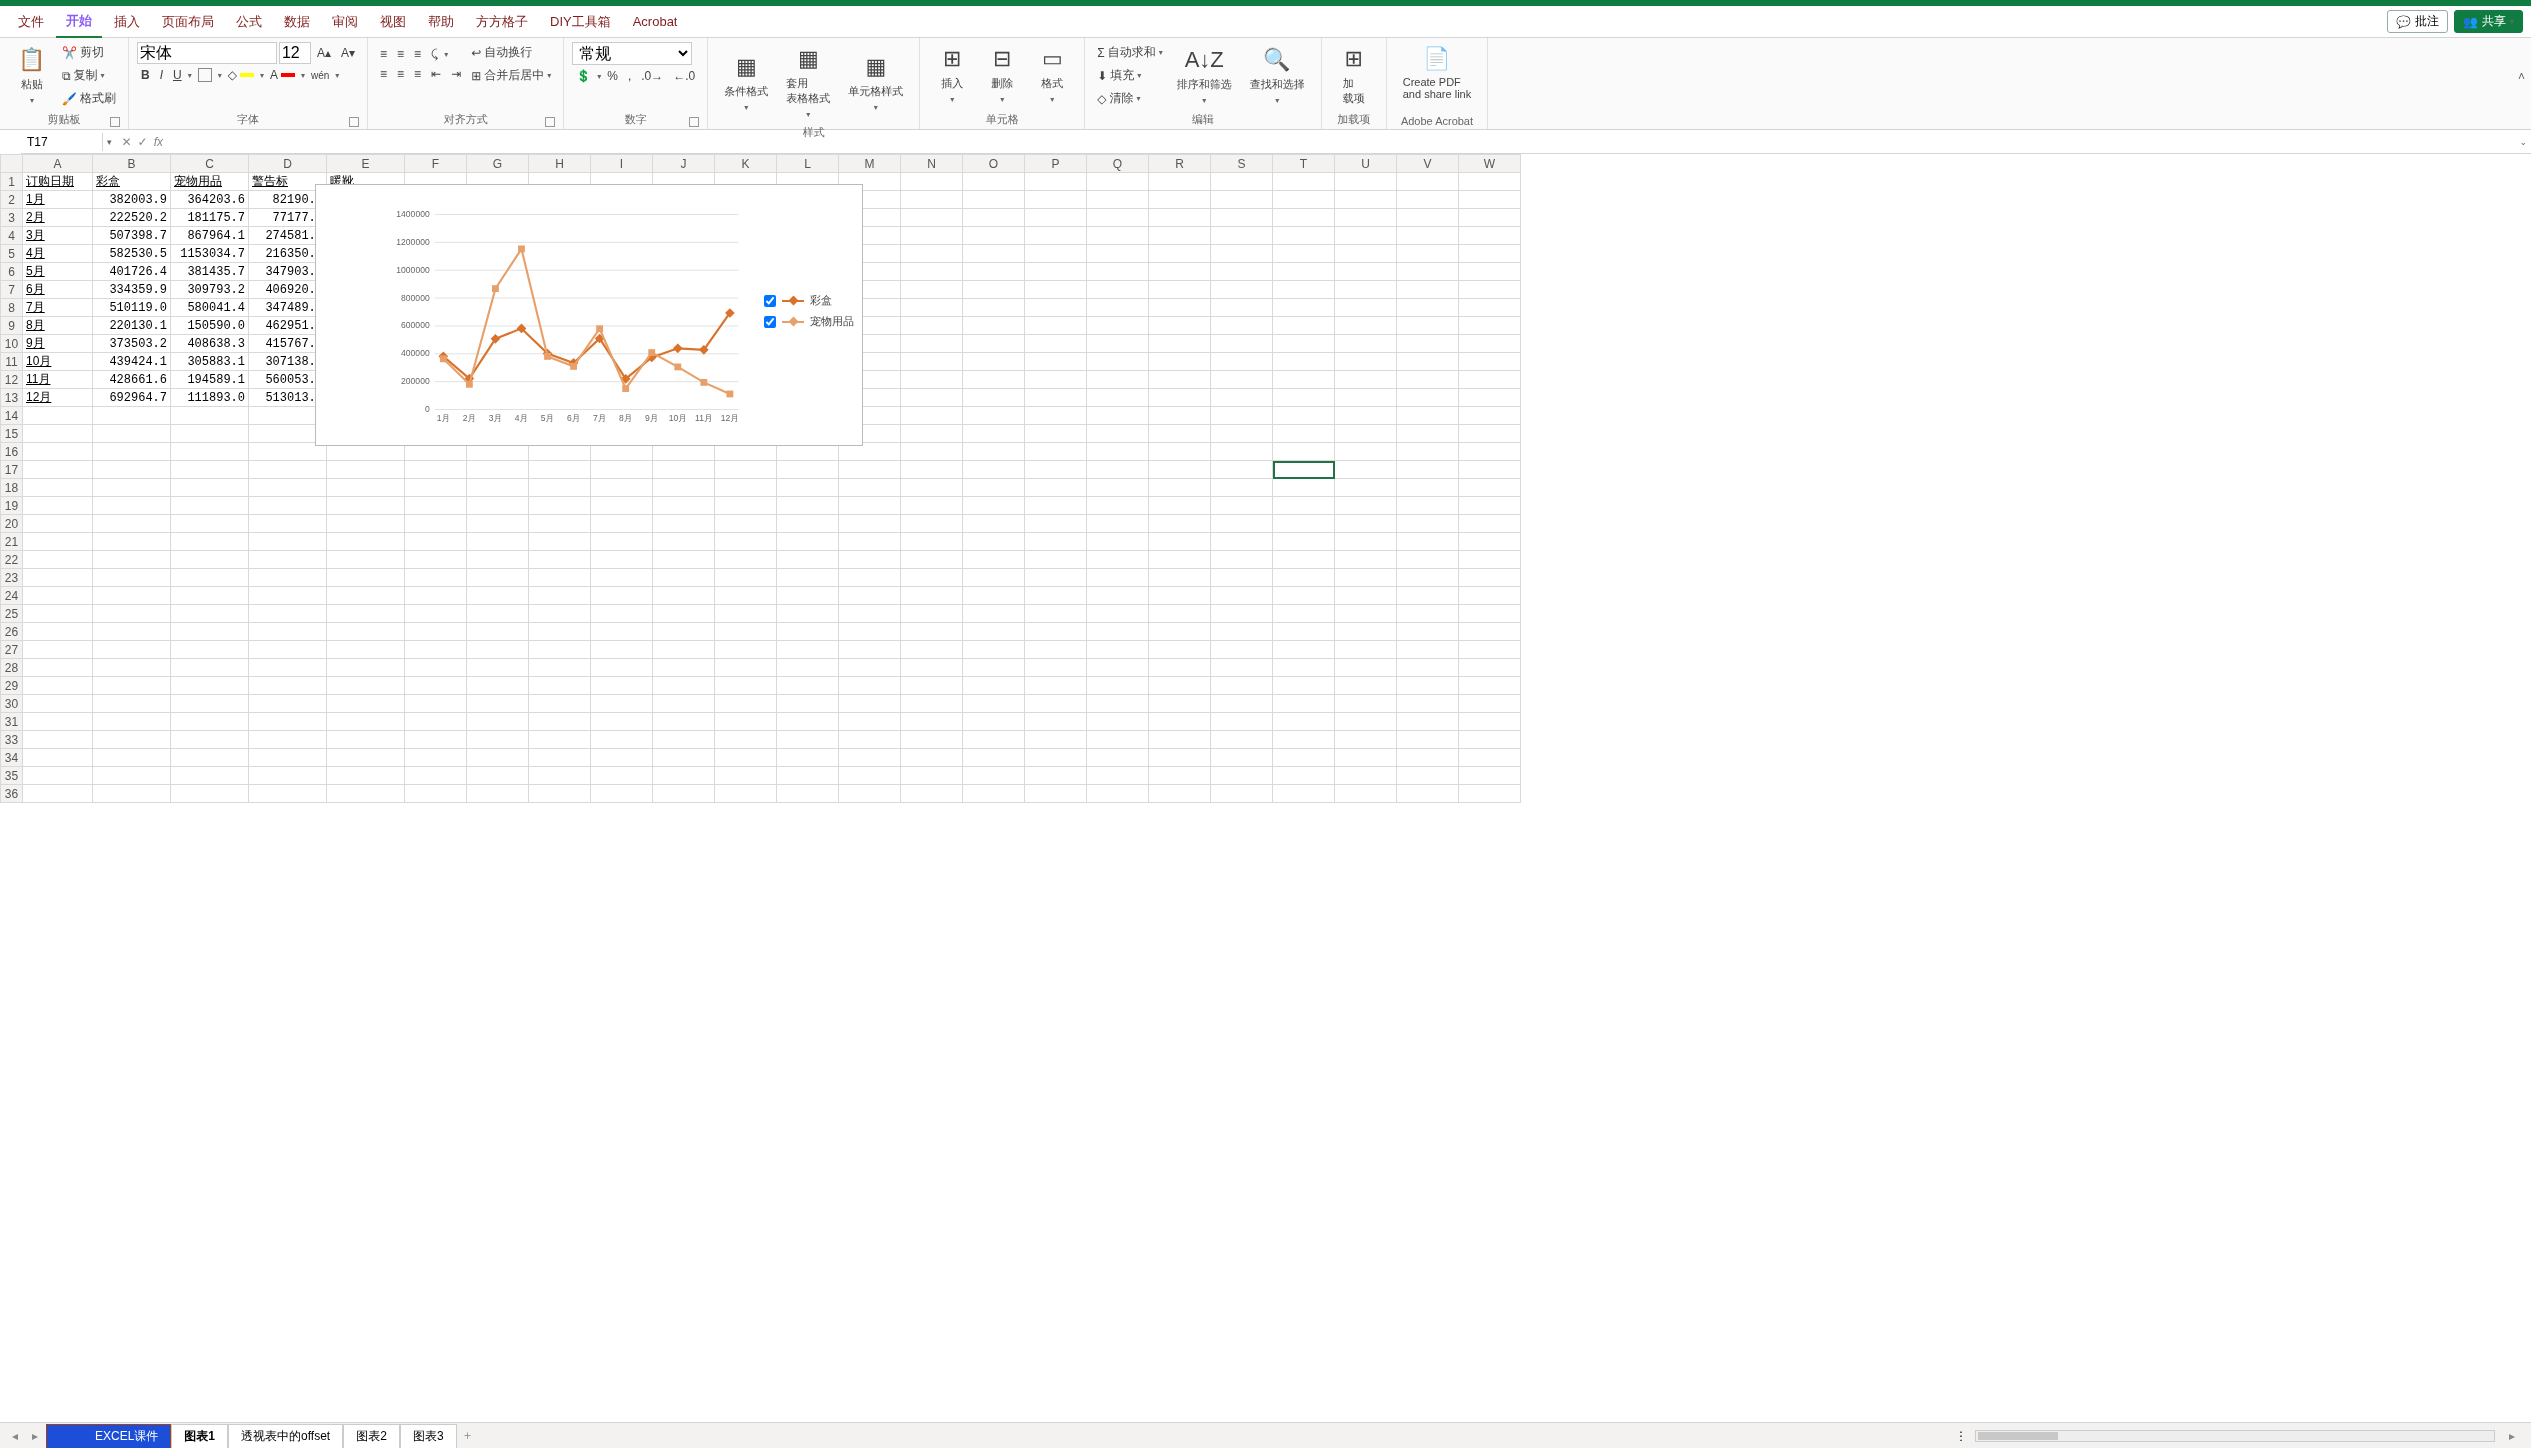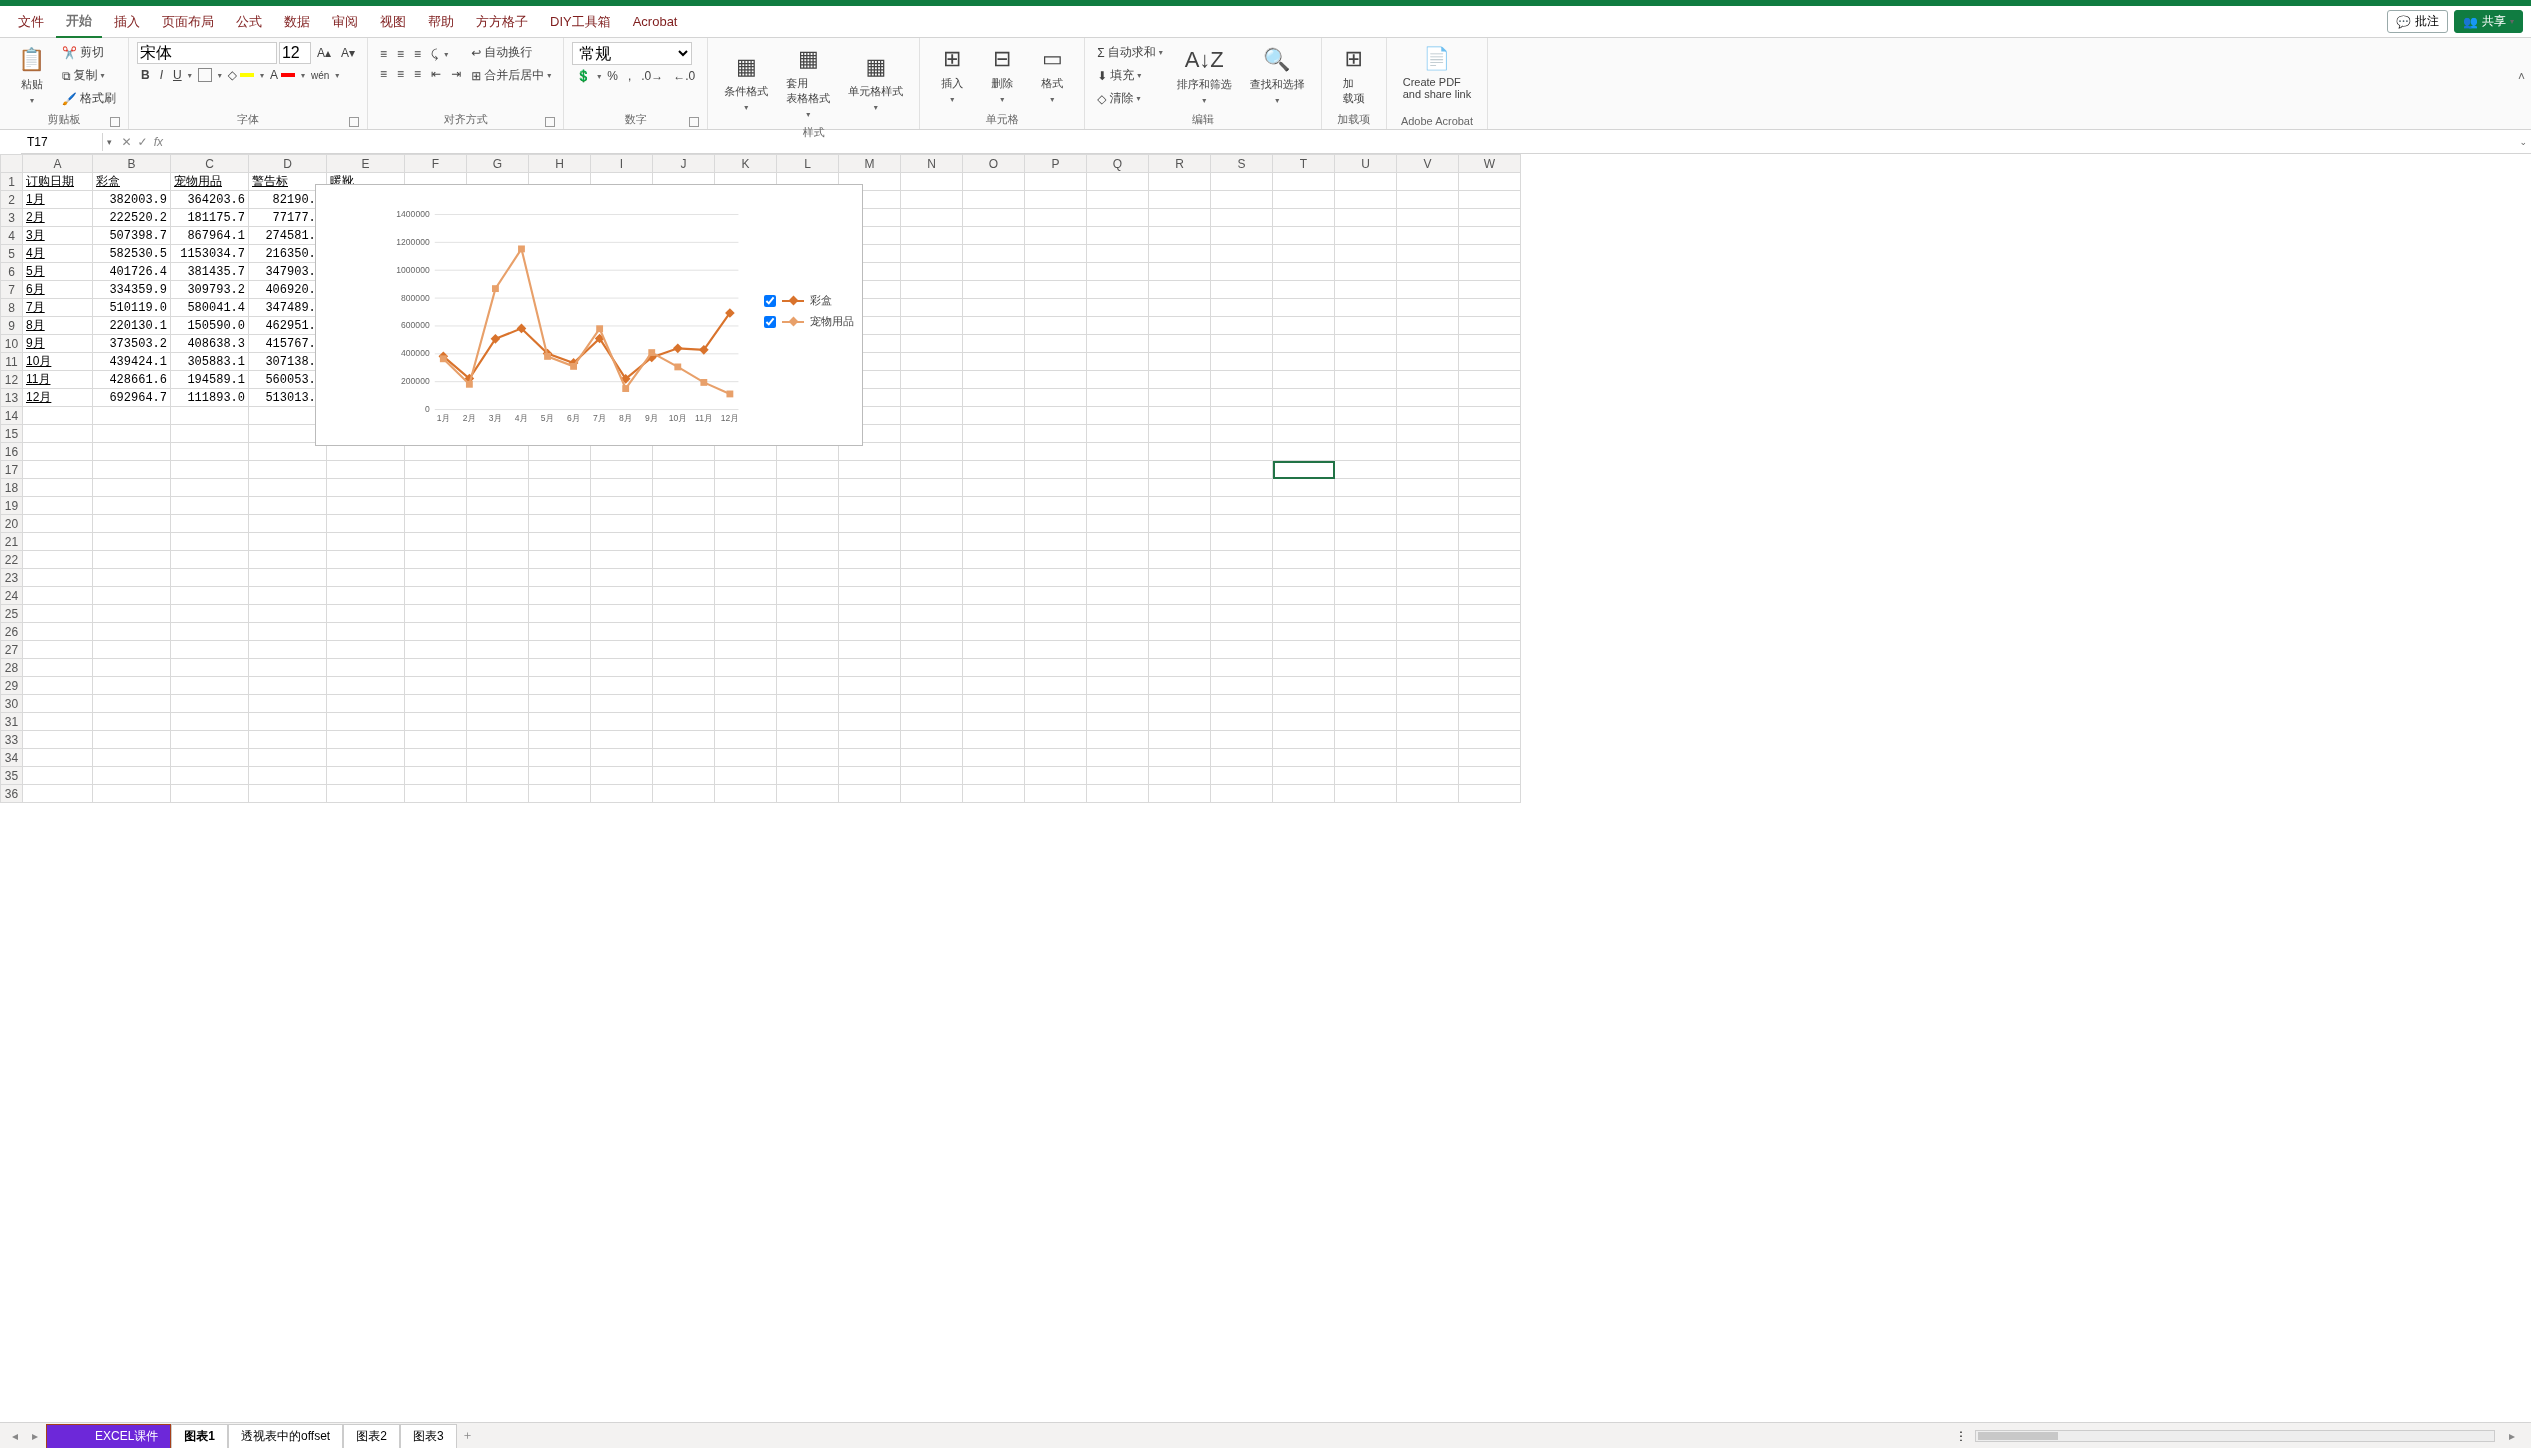--- a/index.html
+++ b/index.html
@@ -2,21 +2,21 @@
 <html><head>
 <meta charset="utf-8">
 <style>
 * { margin: 0; padding: 0; box-sizing: border-box; font-family: "Microsoft YaHei", "Segoe UI", sans-serif; }
 body { background: #fff; font-size: 12px; overflow: hidden; }
 
 .titlebar { height: 6px; background: #107c41; }
 
 .tabs { display: flex; align-items: center; height: 32px; border-bottom: 1px solid #d4d4d4; padding: 0 8px; gap: 2px; background:#fff;}
 .tab { padding: 6px 10px; color: #7f1d1d; cursor: pointer; font-size: 13px; }
-.tab.active { color: #737373; border-bottom: 2px solid #1a7f37; font-weight:600;}
+.tab.active { color: #8b5cf6; border-bottom: 2px solid #1a7f37; font-weight:600;}
 .tabs-right { margin-left: auto; display: flex; gap: 6px; align-items:center;}
 .pill { border:1px solid #9aa; border-radius:3px; padding:2px 8px; font-size:12px; display:flex; align-items:center; gap:4px;}
 .pill.green{ background:#107c41; color:#fff; border-color:#107c41;}
 
 .ribbon { display: flex; height: 92px; border-bottom: 1px solid #d4d4d4; background: #fafafa; }
 .group { border-right: 1px solid #e1e1e1; padding: 4px 8px 0 8px; display:flex; flex-direction:column; justify-content:space-between;}
 .group-label { text-align: center; font-size: 11px; color: #666; padding: 2px 0; position:relative;}
 .dlg-launcher{ position:absolute; right:0; bottom:2px; width:10px; height:10px; border:1px solid #999; font-size:7px;}
 .row { display: flex; align-items: center; gap: 2px; }
 .col { display:flex; flex-direction:column; gap:2px;}
@@ -52,21 +52,21 @@
 .legend-row{ display:flex; align-items:center; gap:6px; margin-bottom:6px;}
 .legend-row input{ width:12px; height:12px;}
 .swatch{ width:22px; display:flex; align-items:center;}
 .swatch .ln{ flex:1; height:2px;}
 .swatch .mk{ width:7px; height:7px; transform:rotate(45deg); margin:0 -2px;}
 
 .statusbar{ height:26px; border-top:1px solid #d4d4d4; display:flex; align-items:center; background:#f3f2f1;}
 .sheet-nav{ display:flex; align-items:center; gap:2px; padding:0 6px;}
 .nav-arrow{ width:18px; height:18px; display:flex; align-items:center; justify-content:center; color:#888; cursor:pointer;}
 .sheettab{ padding:3px 12px; border:1px solid #ccc; border-bottom:none; background:#fff; font-size:12px; margin-top:2px; cursor:pointer;}
-.sheettab.hl{ background:#6d28d9; color:#fff; border-color:#a6401a;padding-left:48px;}
+.sheettab.hl{ background:#1d4ed8; color:#fff; border-color:#a6401a;padding-left:48px;}
 .sheettab.active{ border-bottom:2px solid #107c41; font-weight:600;}
 .status-right{ margin-left:auto; display:flex; align-items:center; gap:8px; padding-right:10px;}
 .hscroll{ width:520px; height:12px; background:#eee; border:1px solid #ccc; position:relative;}
 .hscroll .thumb{ position:absolute; left:2px; top:1px; height:8px; width:80px; background:#c8c8c8;}
 .collapse{ position:absolute; right:6px; top:70px; font-size:12px; color:#666; cursor:pointer;}
 </style>
 </head>
 <body>
 
 <div class="titlebar"></div>

